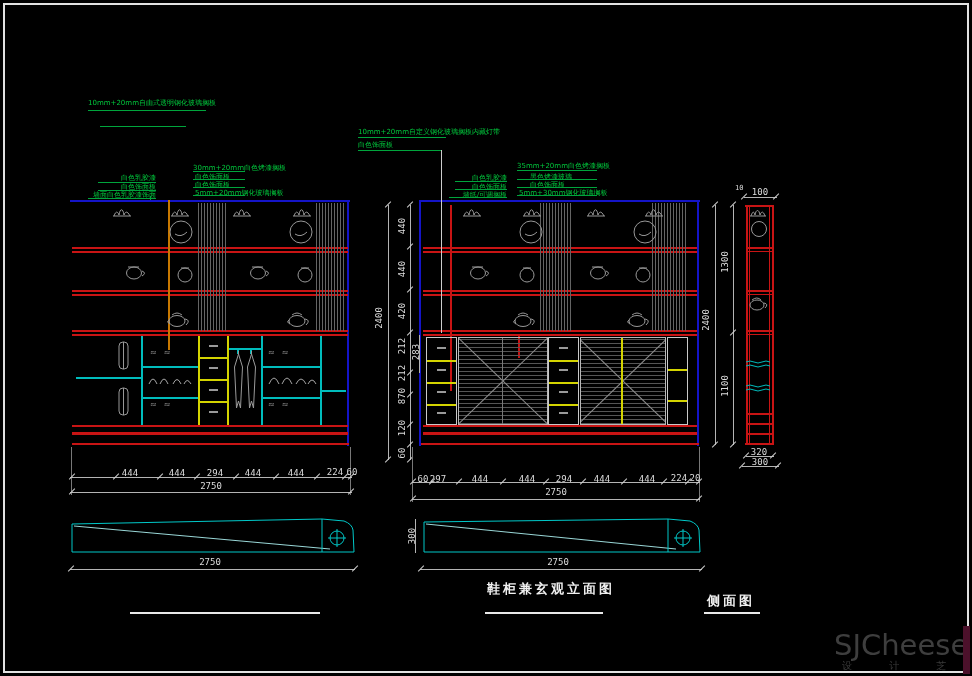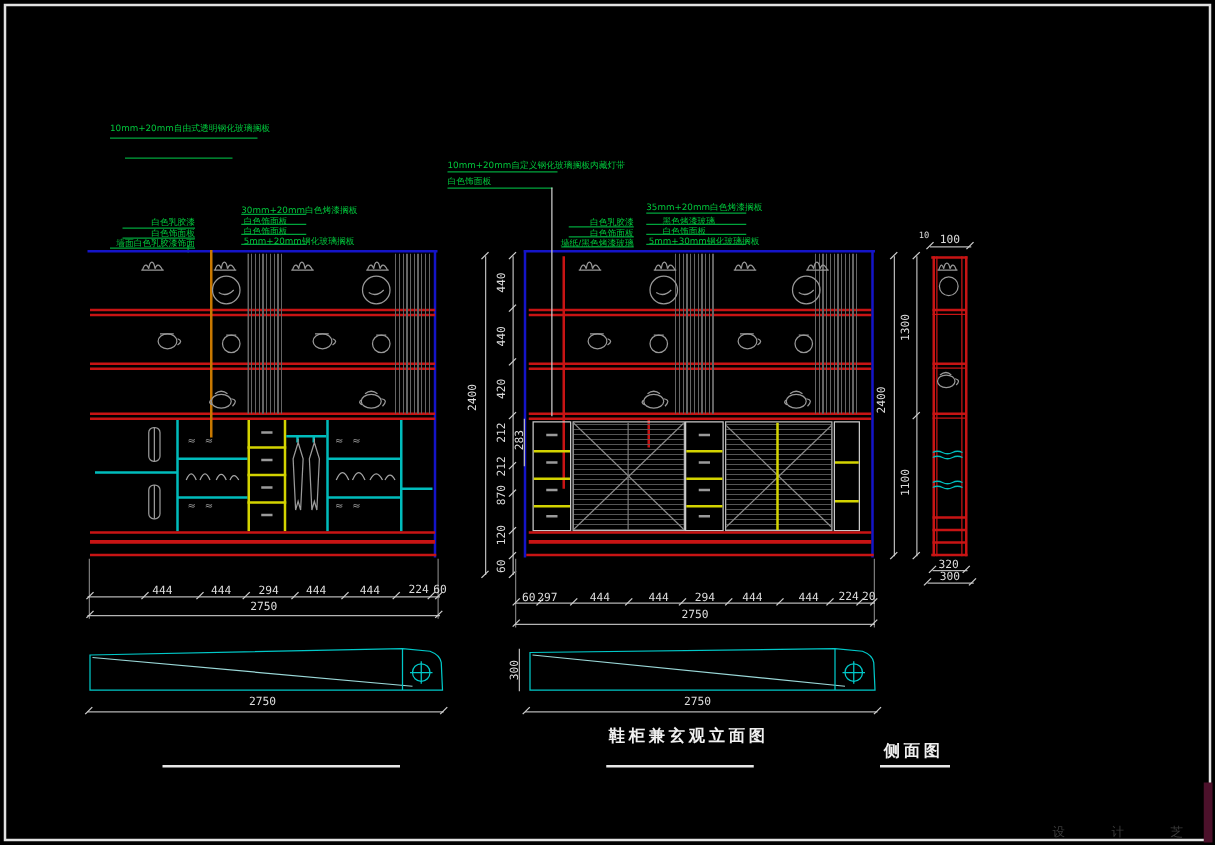--- a/index.html
+++ b/index.html
@@ -190,21 +190,21 @@
   </div>
 
   <span class="anno" style="left:358px;top:127px;">10mm+20mm自定义钢化玻璃搁板内藏灯带</span>
   <div class="au" style="left:358px;top:137px;width:88px;"></div>
   <span class="anno" style="left:358px;top:140px;">白色饰面板</span>
   <div class="au" style="left:358px;top:150px;width:84px;"></div>
   <span class="anno r" style="left:437px;top:173px;width:70px;">白色乳胶漆</span>
   <div class="au" style="left:455px;top:181px;width:52px;"></div>
   <span class="anno r" style="left:437px;top:182px;width:70px;">白色饰面板</span>
   <div class="au" style="left:455px;top:189px;width:52px;"></div>
-  <span class="anno r" style="left:431px;top:190px;width:76px;">墙纸/黑色烤漆玻璃</span>
+  <span class="anno r" style="left:431px;top:190px;width:76px;">墙纸/可调搁板</span>
   <div class="au" style="left:449px;top:197px;width:58px;"></div>
   <span class="anno" style="left:517px;top:161px;">35mm+20mm白色烤漆搁板</span>
   <div class="au" style="left:517px;top:170px;width:80px;"></div>
   <span class="anno" style="left:530px;top:172px;">黑色烤漆玻璃</span>
   <div class="au" style="left:517px;top:179px;width:80px;"></div>
   <span class="anno" style="left:530px;top:180px;">白色饰面板</span>
   <div class="au" style="left:517px;top:187px;width:80px;"></div>
   <span class="anno" style="left:519px;top:188px;">5mm+30mm钢化玻璃搁板</span>
   <div class="au" style="left:517px;top:195px;width:80px;"></div>
 
@@ -474,15 +474,16 @@
   <div class="dl" style="left:420px;top:569px;width:282px;height:1px;"></div>
   <div class="tick" style="left:417px;top:568px;"></div>
     <div class="tick" style="left:698px;top:568px;"></div>
 
   <div class="tu" style="left:130px;top:612px;width:190px;"></div>
   <span class="title" style="left:487px;top:580px;">鞋柜兼玄观立面图</span>
   <div class="tu" style="left:485px;top:612px;width:118px;"></div>
   <span class="title" style="left:707px;top:592px;">侧面图</span>
   <div class="tu" style="left:704px;top:612px;width:56px;"></div>
 
+  <span class="wm-brand" style="left:834px;top:628px;">SJCheese</span>
   <span class="wm-sub" style="left:842px;top:659px;">设 计 芝 士</span>
   <div class="wm-bar" style="left:963px;top:626px;width:7px;height:48px;"></div>
 </div>
 
 </body></html>

